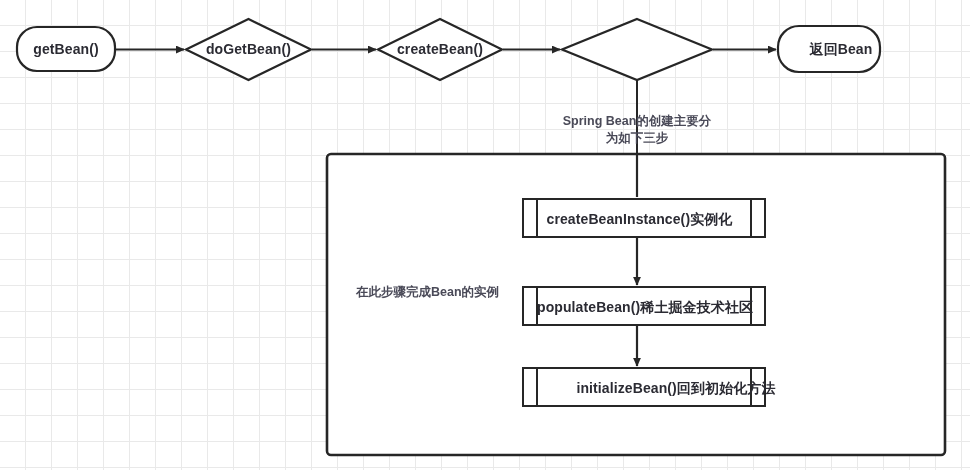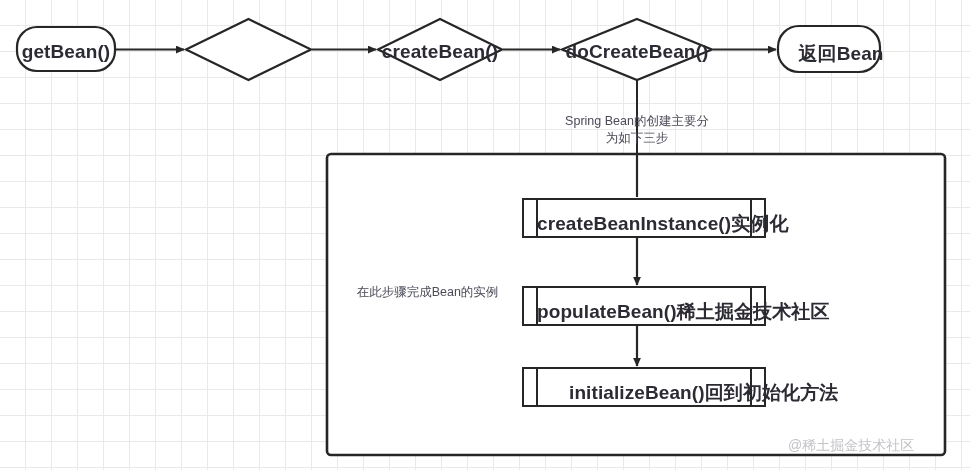--- a/index.html
+++ b/index.html
@@ -53,30 +53,30 @@
   }
   .conn-plain {
     stroke: #262626;
     stroke-width: 2;
     fill: none;
   }
   .lbl {
     position: absolute;
     color: #2b2b33;
     font-weight: bold;
-    font-size: 19px;
+    font-size: 14px;
     letter-spacing: 0.1px;
     text-align: center;
     white-space: nowrap;
     user-select: none;
   }
   .lbl-sm {
     position: absolute;
     color: #4a4a58;
-    font-weight: normal;
+    font-weight: bold;
     font-size: 12.5px;
     line-height: 17px;
     text-align: center;
     user-select: none;
   }
   .watermark {
     position: absolute;
     color: #c3c3c8;
     font-size: 14px;
     font-weight: normal;
@@ -127,37 +127,36 @@
     <line class="proc-divider" x1="537" y1="368" x2="537" y2="406"></line>
     <line class="proc-divider" x1="751" y1="368" x2="751" y2="406"></line>
 
     <line class="conn" x1="637" y1="154" x2="637" y2="197"></line>
     <line class="conn" x1="637" y1="237" x2="637" y2="285" marker-end="url(#arrowhead)"></line>
     <line class="conn" x1="637" y1="325" x2="637" y2="366" marker-end="url(#arrowhead)"></line>
   </svg>
 
   <div class="lbl" style="left:17px; top:41px; width:98px;">getBean()</div>
 
+  <div class="lbl" style="left:186px; top:41px; width:125px;">doGetBean()</div>
 
   <div class="lbl" style="left:378px; top:41px; width:124px;">createBean()</div>
 
-  <div class="lbl" style="left:562px; top:41px; width:150px;">doCreateBean()</div>
 
   <div class="lbl" style="left:778px; top:41px; width:126px;">返回Bean</div>
 
   <div class="lbl-sm" style="left:537px; top:113px; width:200px;">
     <div>Spring Bean的创建主要分</div>
     <div>为如下三步</div>
   </div>
 
   <div class="lbl-sm" style="left:340px; top:284px; width:175px;">
     <div>在此步骤完成Bean的实例</div>
   </div>
 
   <div class="lbl" style="left:537px; top:211px; width:205px;">createBeanInstance()实例化</div>
 
   <div class="lbl" style="left:537px; top:299px; width:214px;">populateBean()稀土掘金技术社区</div>
 
   <div class="lbl" style="left:537px; top:380px; width:214px;padding-left:32px;">initializeBean()回到初始化方法</div>
 
-  <div class="watermark" style="left:788px; top:437px;">@稀土掘金技术社区</div>
 
 </div>
 
 </body></html>

